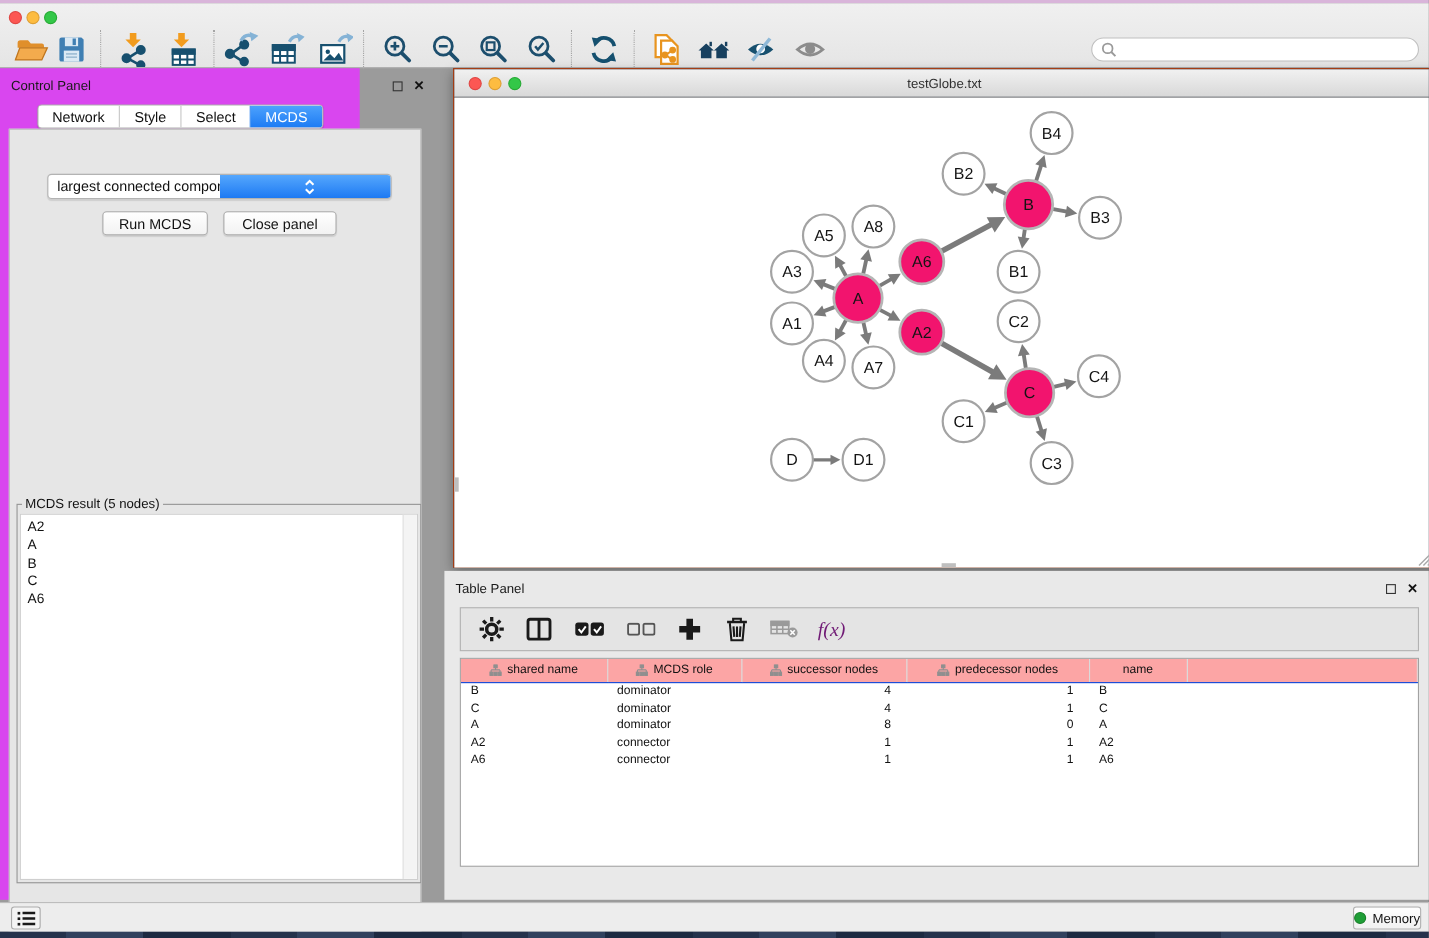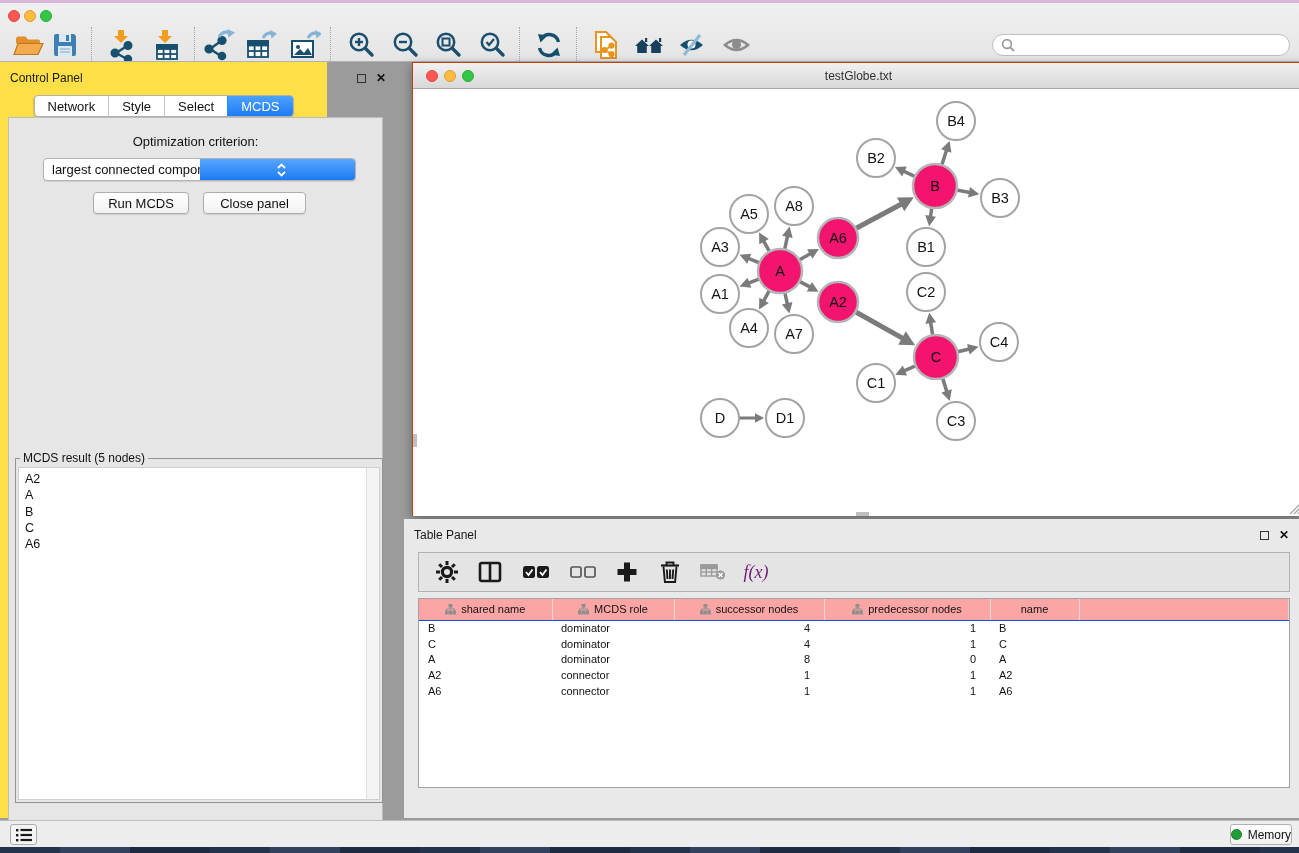--- a/index.html
+++ b/index.html
@@ -14,21 +14,21 @@
   .light{width:12px;height:12px;border-radius:50%;position:absolute;top:7px}
   .light.r{left:8px;background:#fc5753;border:1px solid #df4744}
   .light.y{left:24px;background:#fdbc40;border:1px solid #de9f34}
   .light.g{left:40px;background:#33c748;border:1px solid #27aa35}
   .tb-btn{position:absolute;top:25px;width:36px;height:34px;display:flex;align-items:center;justify-content:center;border-radius:4px}
   .tb-sep{position:absolute;top:24px;height:36px;border-left:1px dotted #a5a5a5}
   .searchbox{position:absolute;left:992px;top:31px;width:298px;height:22px;background:#fff;border:1px solid #c0c0c0;border-radius:11px;display:flex;align-items:center;padding-left:8px}
   .searchbox input{border:none;outline:none;flex:1;font-size:12px;background:transparent;margin-left:5px}
 
   
-  .cp{left:0;top:62px;width:327px;height:756px;background:#fde047}
+  .cp{left:0;top:62px;width:327px;height:756px;background:#d946ef}
   .panel-title{position:absolute;left:10px;top:9px;font-size:12px;color:#1a1a1a}
   .float-ic{position:absolute;width:9px;height:9px;border:1.5px solid #333;top:12px}
   .close-ic{position:absolute;top:9px;font-size:12px;font-weight:bold;color:#111;line-height:14px}
   .seg-control{display:flex;border:1px solid #b0b0b0;border-radius:4px;background:#fff;overflow:hidden;height:22px;box-shadow:0 1px 1px rgba(0,0,0,.12)}
   .seg{padding:0 13px;display:flex;align-items:center;border-left:1px solid #c6c6c6;font-size:13px;color:#111;white-space:nowrap}
   .seg:first-child{border-left:none}
   .seg.active{background:linear-gradient(#4da2fd,#1d7bf4);color:#fff;border-left-color:#2e86f0}
   .cp-tabs{position:absolute;left:50%;transform:translateX(-50%);top:33px}
   .cp-content{position:absolute;left:8px;top:55px;width:375px;height:751px;background:#e6e6e6;border:1px solid #bdbdbd}
   .opt-label{position:absolute;left:0;top:16px;width:100%;text-align:center;font-size:13px;color:#111}
@@ -260,21 +260,20 @@
     <div class="panel-title">Control Panel</div>
     <span class="float-ic" style="left:357px"></span>
     <span class="close-ic" style="left:376px">✕</span>
     <div class="seg-control cp-tabs" id="cp-tabs">
         <div class="seg">Network</div>
         <div class="seg">Style</div>
         <div class="seg">Select</div>
         <div class="seg active">MCDS</div>
       </div>
     <div class="cp-content">
-      <div class="opt-label">Optimization criterion:</div>
       <div class="select">
         <span>largest connected component (directed)</span>
         <span class="stepper">
           <svg width="11" height="14" viewBox="0 0 11 14">
               <path d="M2 5 l3.5-3.5 L9 5" fill="none" stroke="#fff" stroke-width="1.8"></path>
               <path d="M2 9 l3.5 3.5 L9 9" fill="none" stroke="#fff" stroke-width="1.8"></path>
             </svg>
         </span>
       </div>
       <div class="pushbtn" style="left:84px;top:74px;width:96px">Run MCDS</div>

